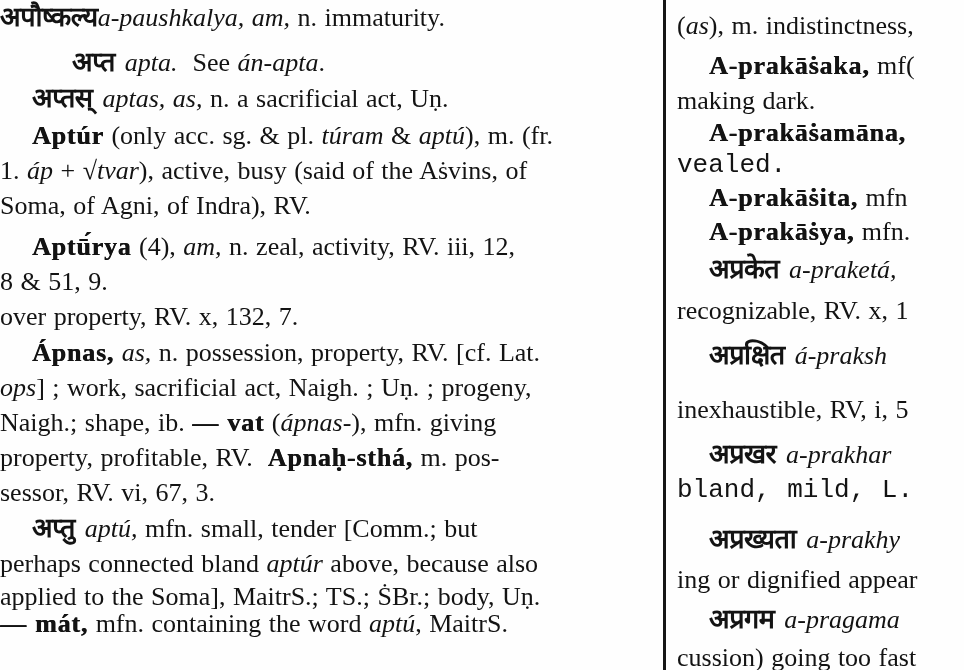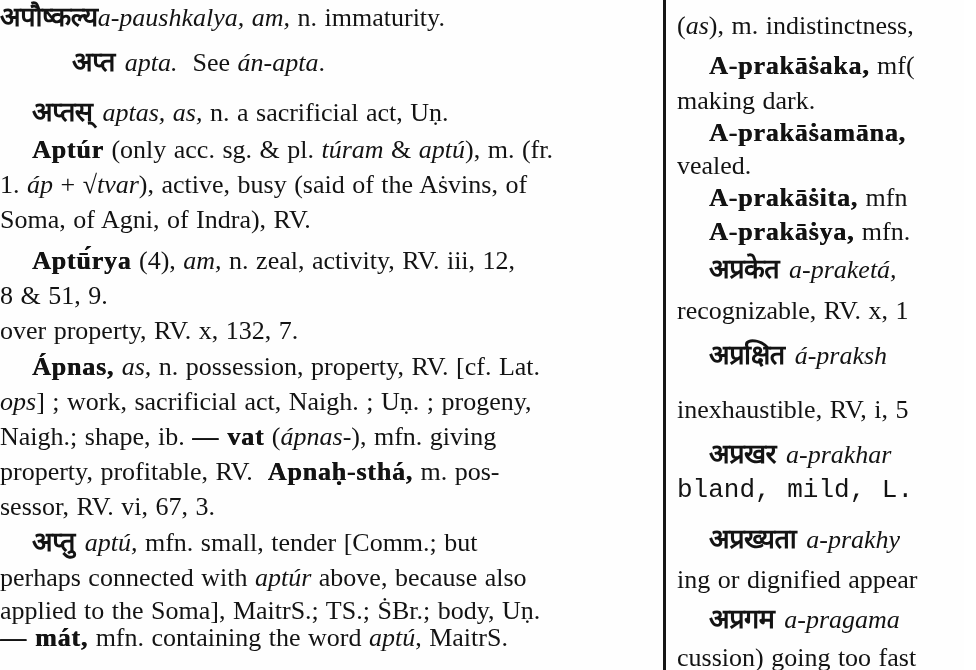--- a/index.html
+++ b/index.html
@@ -37,44 +37,44 @@
     letter-spacing:-0.5px;
   }
 </style>
 </head>
 <body>
 
 <div class="page">
   <div class="col col-left" id="col-left">
       <div class="line"><span class="d">अपौष्कल्य</span><span class="i">a-paushkalya, am,</span><span class="r"> n. immaturity.</span></div>
       <div class="line ind" style="margin-top: 10px; margin-left: 40px;"><span class="d">अप्त </span><span class="i">apta.</span><span class="r">  See </span><span class="i">án-apta</span><span class="r">.</span></div>
-      <div class="line ind" style="margin-top: 15px;"><span class="d">अप्तस् </span><span class="i">aptas, as,</span><span class="r"> n. a sacrificial act, Uṇ.</span></div>
+      <div class="line ind" style="margin-top: 1px;"><span class="d">अप्तस् </span><span class="i">aptas, as,</span><span class="r"> n. a sacrificial act, Uṇ.</span></div>
       <div class="line ind" style="margin-top: 2px;"><span class="b">Aptúr</span><span class="r"> (only acc. sg. &amp; pl. </span><span class="i">túram</span><span class="r"> &amp; </span><span class="i">aptú</span><span class="r">), m. (fr.</span></div>
       <div class="line"><span class="r">1. </span><span class="i">áp</span><span class="r"> + √</span><span class="i">tvar</span><span class="r">), active, busy (said of the Aṡvins, of</span></div>
       <div class="line"><span class="r">Soma, of Agni, of Indra), RV.</span></div>
       <div class="line ind" style="margin-top: 6px;"><span class="b">Aptū́rya</span><span class="r"> (4), </span><span class="i">am,</span><span class="r"> n. zeal, activity, RV. iii, 12,</span></div>
       <div class="line"><span class="r">8 &amp; 51, 9.</span></div>
       <div class="line"><span class="r">over property, RV. x, 132, 7.</span></div>
       <div class="line ind" style="margin-top: 1px;"><span class="b">Ápnas,</span><span class="r"> </span><span class="i">as,</span><span class="r"> n. possession, property, RV. [cf. Lat.</span></div>
       <div class="line"><span class="i">ops</span><span class="r">] ; work, sacrificial act, Naigh. ; Uṇ. ; progeny,</span></div>
       <div class="line"><span class="r">Naigh.; shape, ib. </span><span class="b">— vat</span><span class="r"> (</span><span class="i">ápnas-</span><span class="r">), mfn. giving</span></div>
       <div class="line"><span class="r">property, profitable, RV.  </span><span class="b">Apnaḥ-sthá,</span><span class="r"> m. pos-</span></div>
       <div class="line"><span class="r">sessor, RV. vi, 67, 3.</span></div>
       <div class="line ind" style="margin-top: 1px;"><span class="d">अप्तु </span><span class="i">aptú,</span><span class="r"> mfn. small, tender [Comm.; but</span></div>
-      <div class="line"><span class="r">perhaps connected with </span><span class="i">aptúr</span><span class="r"> above, because also</span></div>
+      <div class="line"><span class="r">perhaps connected bland </span><span class="i">aptúr</span><span class="r"> above, because also</span></div>
       <div class="line" style="margin-top: -2px;"><span class="r">applied to the Soma], MaitrS.; TS.; ṠBr.; body, Uṇ.</span></div>
       <div class="line" style="margin-top: -8px;"><span class="b">— mát,</span><span class="r"> mfn. containing the word </span><span class="i">aptú</span><span class="r">, MaitrS.</span></div>
     </div>
   <div class="rule"></div>
   <div class="col col-right" id="col-right">
       <div class="line" style="margin-top: 8px;"><span class="r">(</span><span class="i">as</span><span class="r">), m. indistinctness,</span></div>
       <div class="line ind" style="margin-top: 5px;"><span class="b">A-prakāṡaka,</span><span class="r"> mf(</span></div>
       <div class="line"><span class="r">making dark.</span></div>
       <div class="line ind" style="margin-top: -3px;"><span class="b">A-prakāṡamāna,</span></div>
-      <div class="line" style="margin-top: -2px;"><span class="r">vealed.</span></div>
+      <div class="line" style="margin-top: -2px; font-family: Liberation Mono, monospace;"><span class="r">vealed.</span></div>
       <div class="line ind" style="margin-top: -3px;"><span class="b">A-prakāṡita,</span><span class="r"> mfn</span></div>
       <div class="line ind" style="margin-top: -1px;"><span class="b">A-prakāṡya,</span><span class="r"> mfn.</span></div>
       <div class="line ind" style="margin-top: 3px;"><span class="d">अप्रकेत </span><span class="i">a-praketá,</span></div>
       <div class="line" style="margin-top: 6px;"><span class="r">recognizable, RV. x, 1</span></div>
       <div class="line ind" style="margin-top: 10px;"><span class="d">अप्रक्षित </span><span class="i">á-praksh</span></div>
       <div class="line" style="margin-top: 19px;"><span class="r">inexhaustible, RV, i, 5</span></div>
       <div class="line ind" style="margin-top: 10px;"><span class="d">अप्रखर </span><span class="i">a-prakhar</span></div>
       <div class="line" style="margin-top: 1px; font-family: Liberation Mono, monospace;"><span class="r">bland, mild, L.</span></div>
       <div class="line ind" style="margin-top: 14px;"><span class="d">अप्रख्यता </span><span class="i">a-prakhy</span></div>
       <div class="line" style="margin-top: 5px;"><span class="r">ing or dignified appear</span></div>

